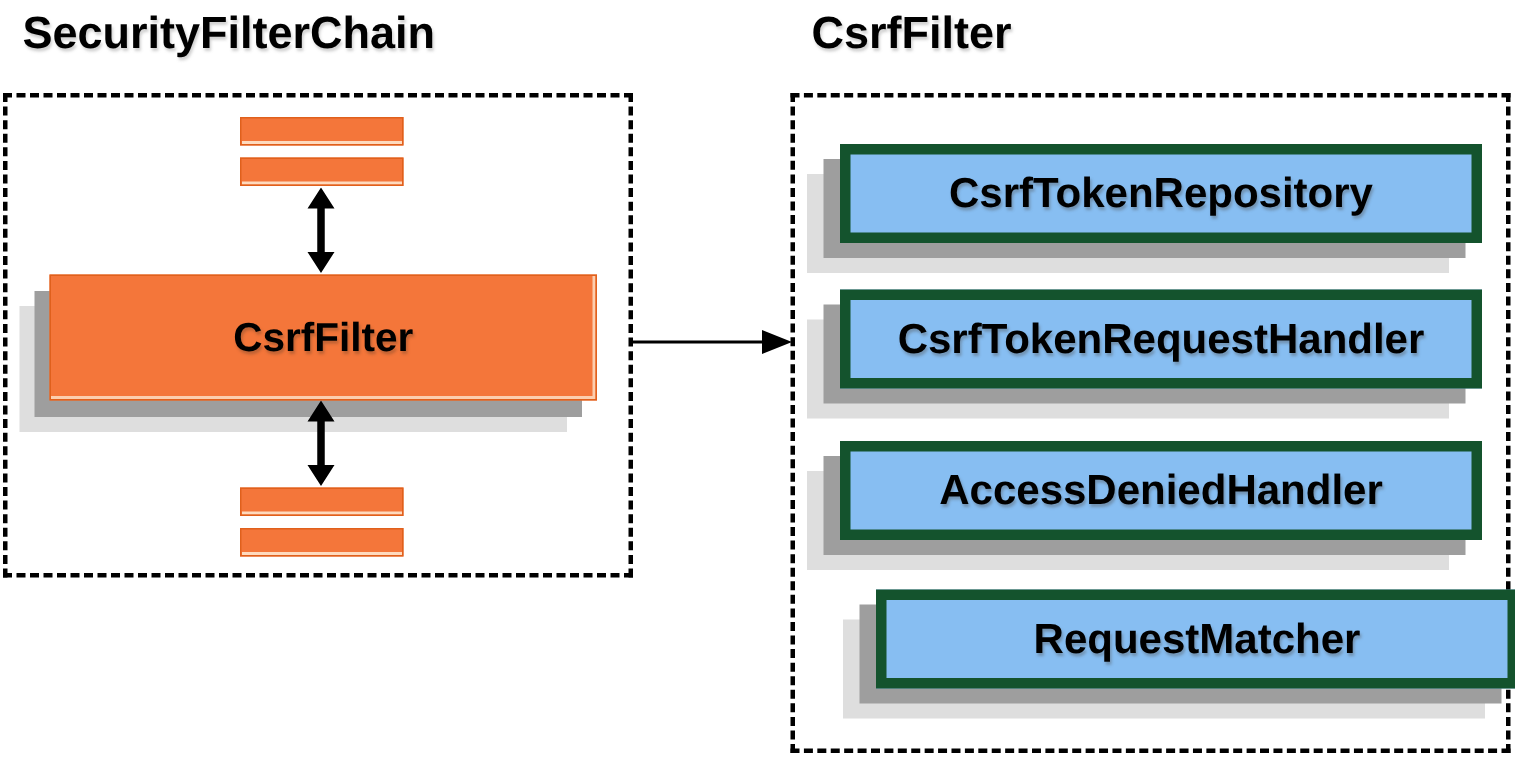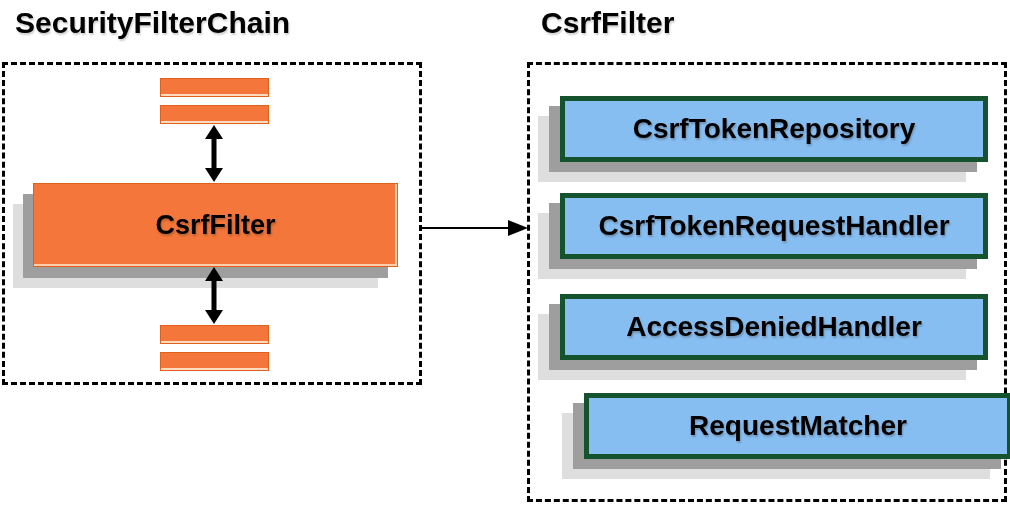--- a/index.html
+++ b/index.html
@@ -73,21 +73,21 @@
     color: #000000;
     text-shadow: 1px 2px 2px rgba(90,60,40,0.35);
   }
 
   .component {
     position: absolute;
     left: 560px;
     width: 428px;
     height: 66px;
     background: #87bef2;
-    border: 5px solid #14532d;
+    border: 7px solid #14532d;
     box-sizing: border-box;
     box-shadow: -11px 10px 0 #9e9e9e,
                 -22px 20px 0 #dedede;
     display: flex;
     align-items: center;
     justify-content: center;
   }
   .component .label {
     font-size: 28px;
     font-weight: bold;

